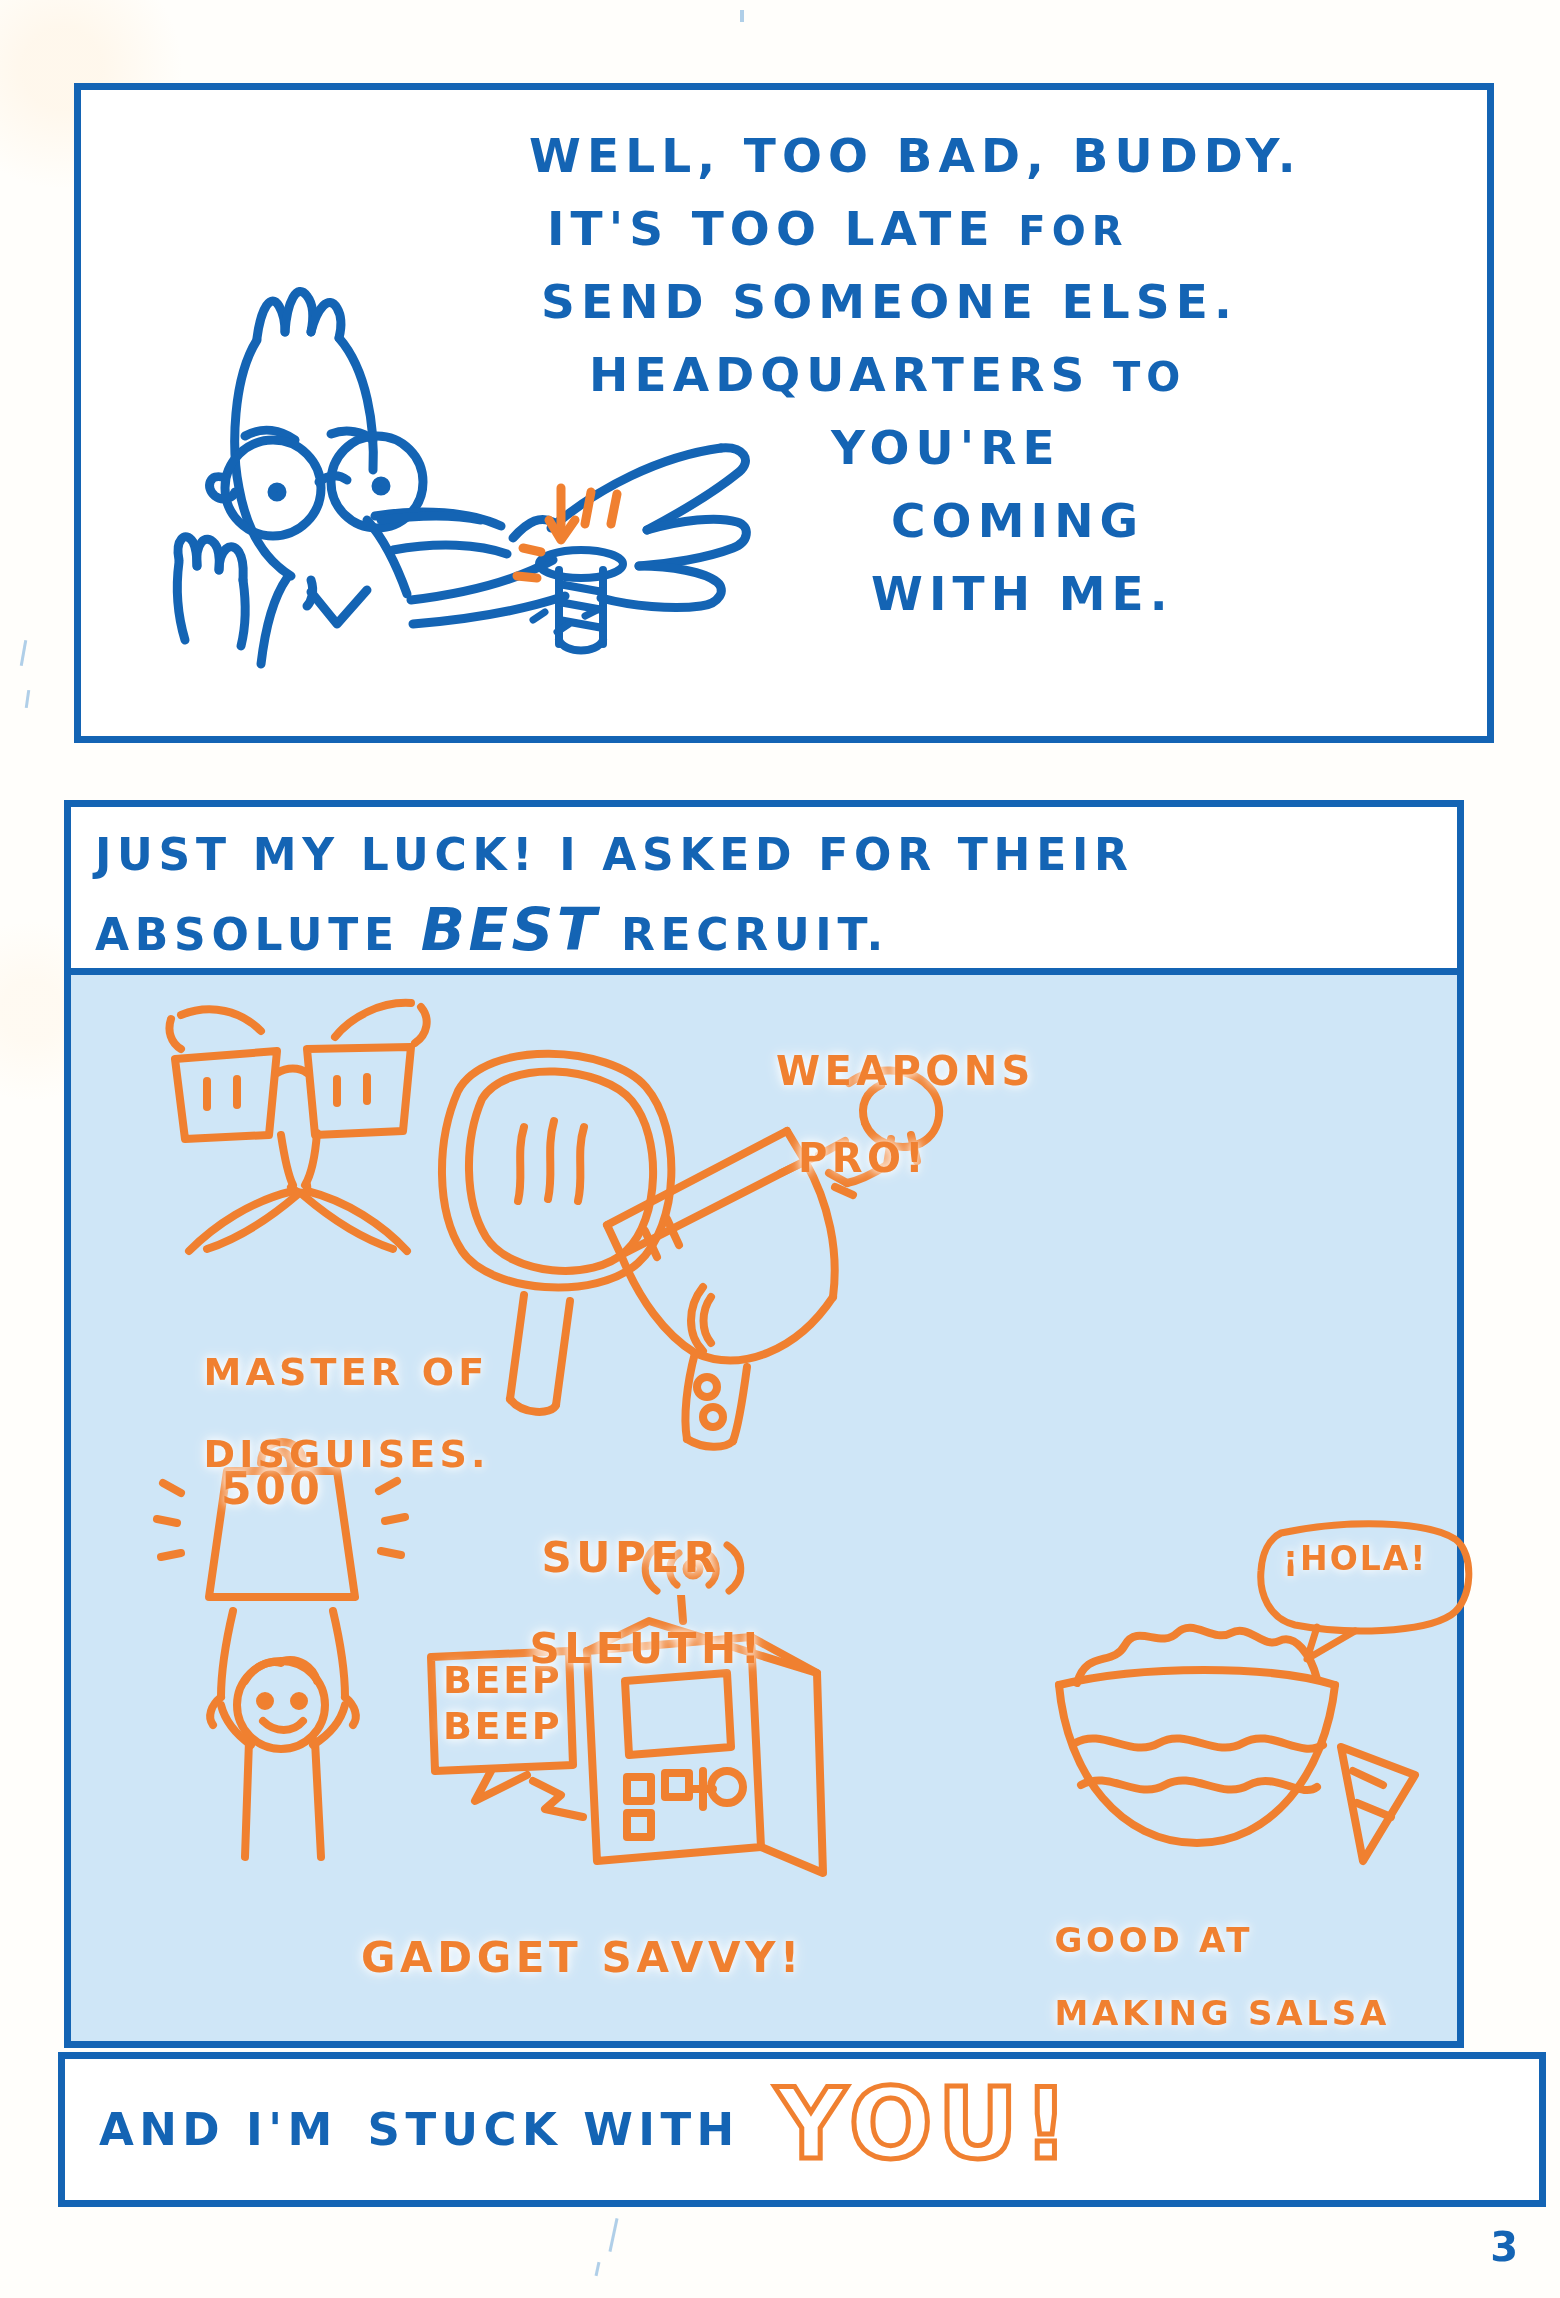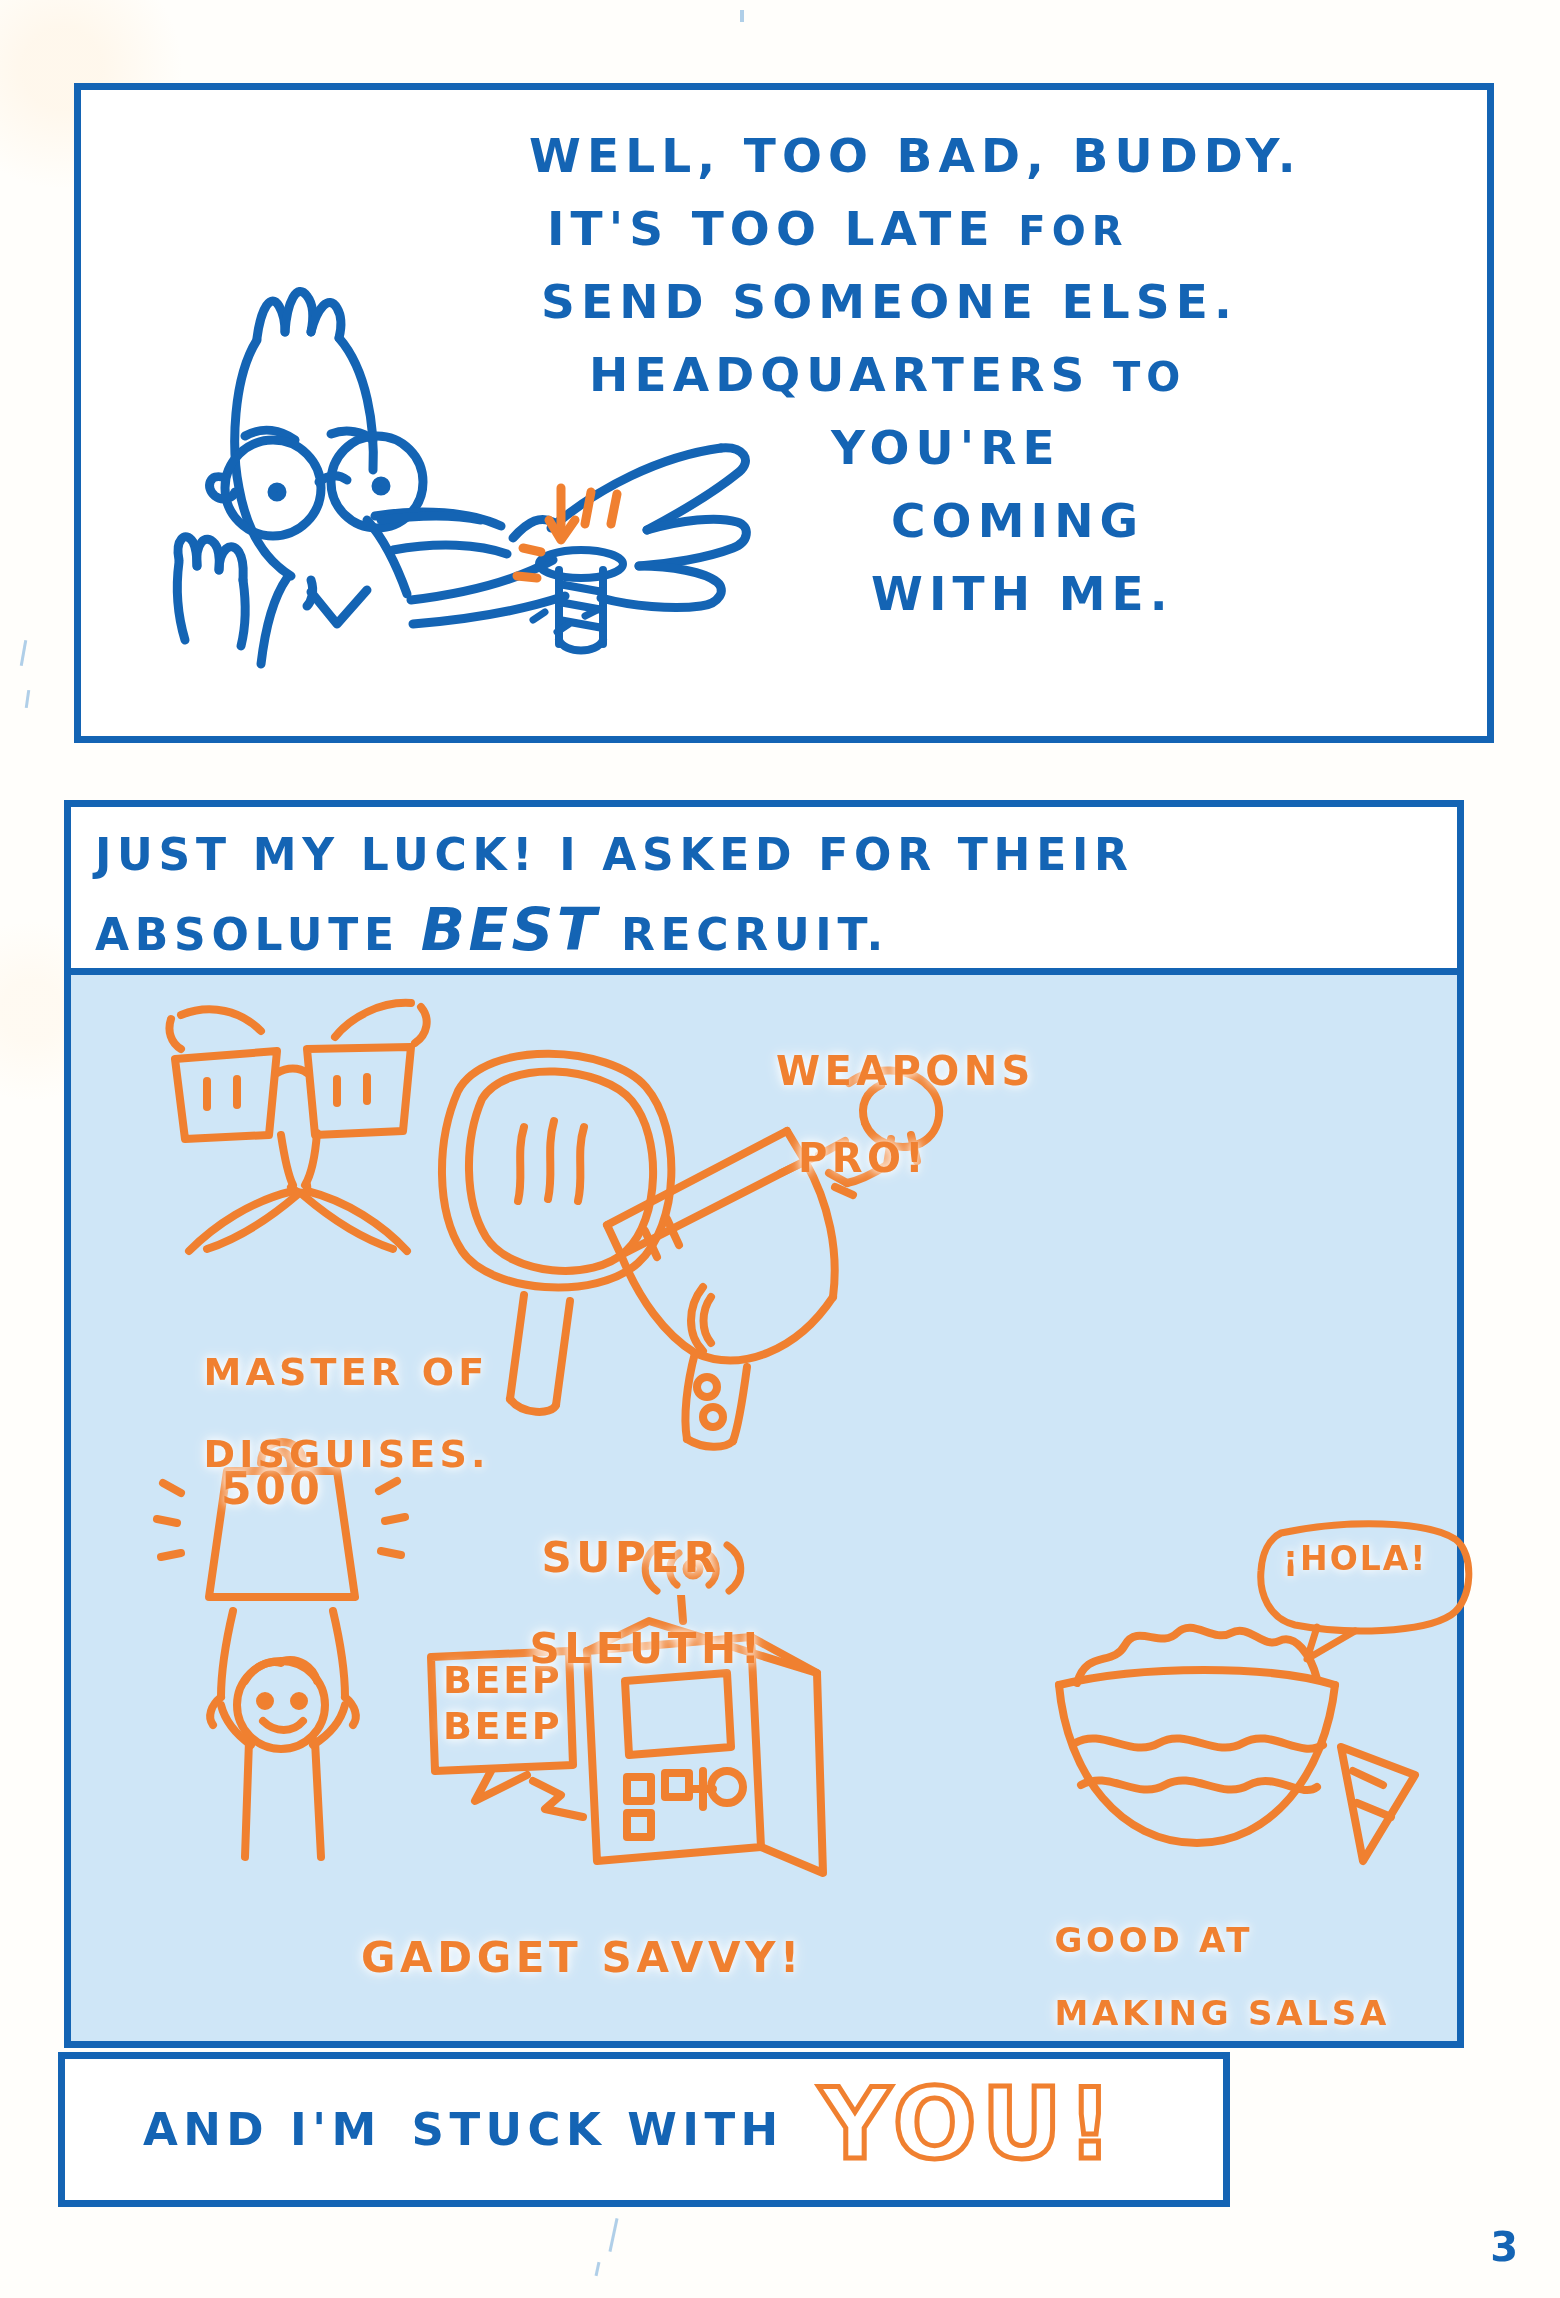--- a/index.html
+++ b/index.html
@@ -134,24 +134,23 @@
     text-shadow:
       0 0 9px rgba(255,255,255,0.95),
       0 0 16px rgba(255,255,255,0.8);
   }
 
   
   #panel4 {
     position: absolute;
     left: 58px;
     top: 2052px;
-    width: 1172px;
+    width: 1488px;
     height: 155px;
     background: #ffffff;
-    padding-left: 44px;
   }
   #panel4 .row {
     position: relative;
     height: 100%;
     display: flex;
     align-items: center;
     padding-left: 34px;
     box-sizing: border-box;
   }
   .bluecap {

